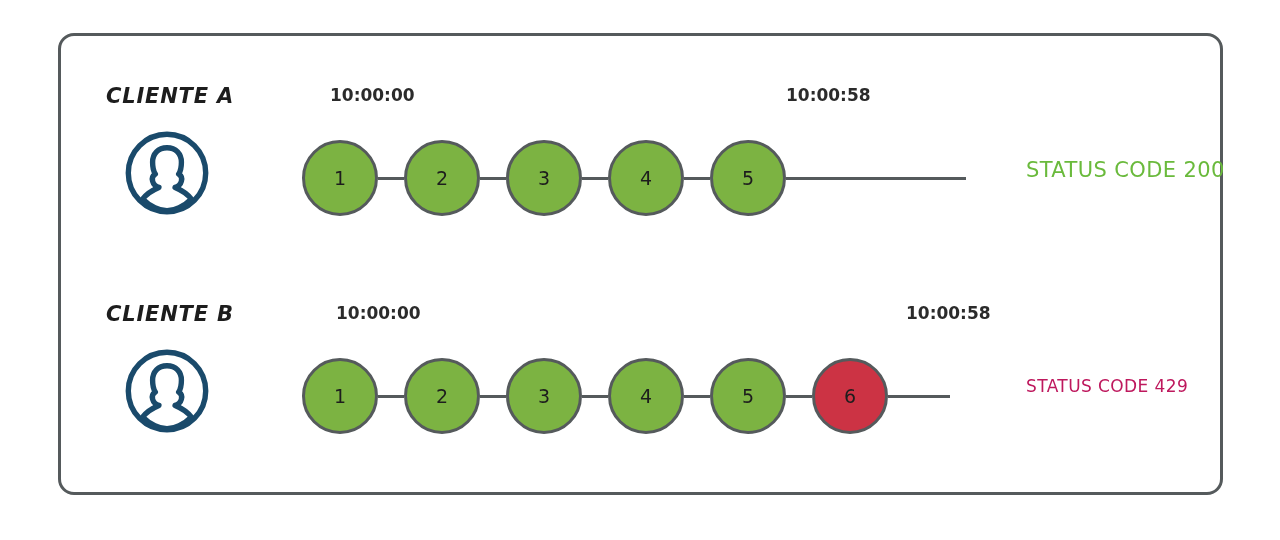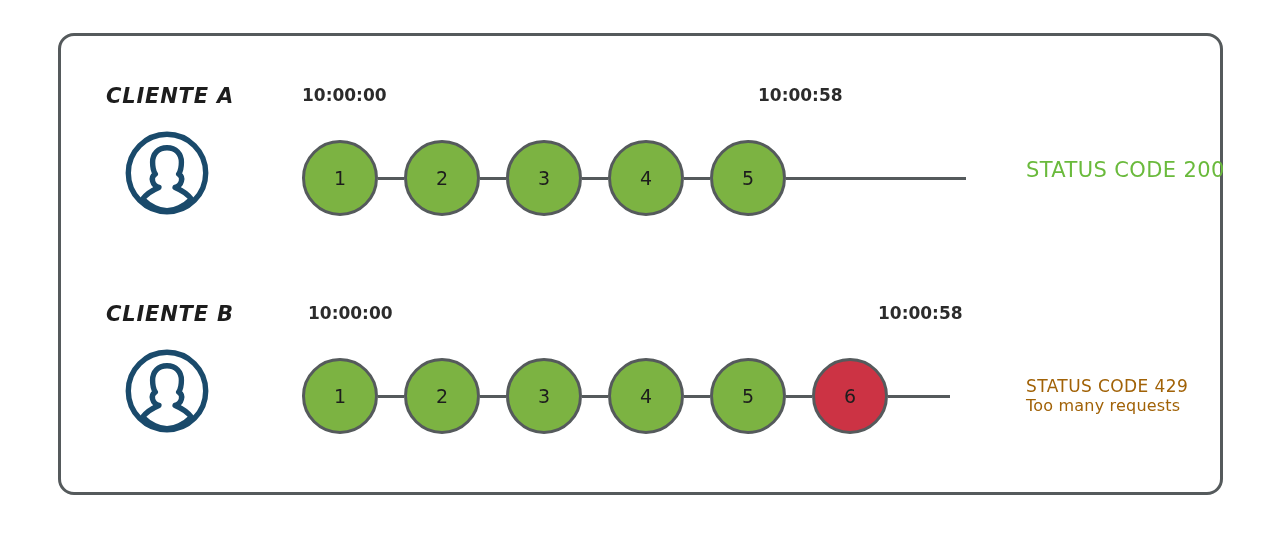--- a/index.html
+++ b/index.html
@@ -66,20 +66,21 @@
 
   
   .timestamp {
     position: absolute;
     top: 15px;
     font-family: "DejaVu Sans", sans-serif;
     font-size: 17px;
     font-weight: 700;
     color: #2b2b2b;
     white-space: nowrap;
+    margin-left: 28px;
   }
 
   
   .chain {
     position: absolute;
     top: 70px;
     left: 302px;
     display: flex;
     align-items: center;
   }
@@ -123,21 +124,21 @@
     text-align: center;
     color: #6aba3c;
   }
   .status-ok .line1 { font-size: 21px; letter-spacing: 0.4px; }
   .status-ok .line2 { font-size: 17px; letter-spacing: 0.4px; }
 
   .status-fail {
     left: 1026px;
     top: 88px;
     text-align: left;
-    color: #a16207;
+    color: #be185d;
   }
   .status-fail .line1 { font-size: 17px; letter-spacing: 0.4px; }
   .status-fail .line2 { font-size: 16px; letter-spacing: 0.2px; }
 </style>
 </head>
 <body>
 
 <div id="stage">
 
   <div class="frame"></div>
@@ -224,17 +225,16 @@
       <div class="node ok">4</div>
       <div class="link link-gap"></div>
       <div class="node ok">5</div>
       <div class="link link-gap"></div>
       <div class="node fail">6</div>
       <div class="link link-tail-short"></div>
     </div>
 
     <div class="status status-fail">
       <div class="line1">STATUS CODE 429</div>
-      <div class="line2">Too many requests</div>
     </div>
   </div>
 
 </div>
 
 </body></html>

